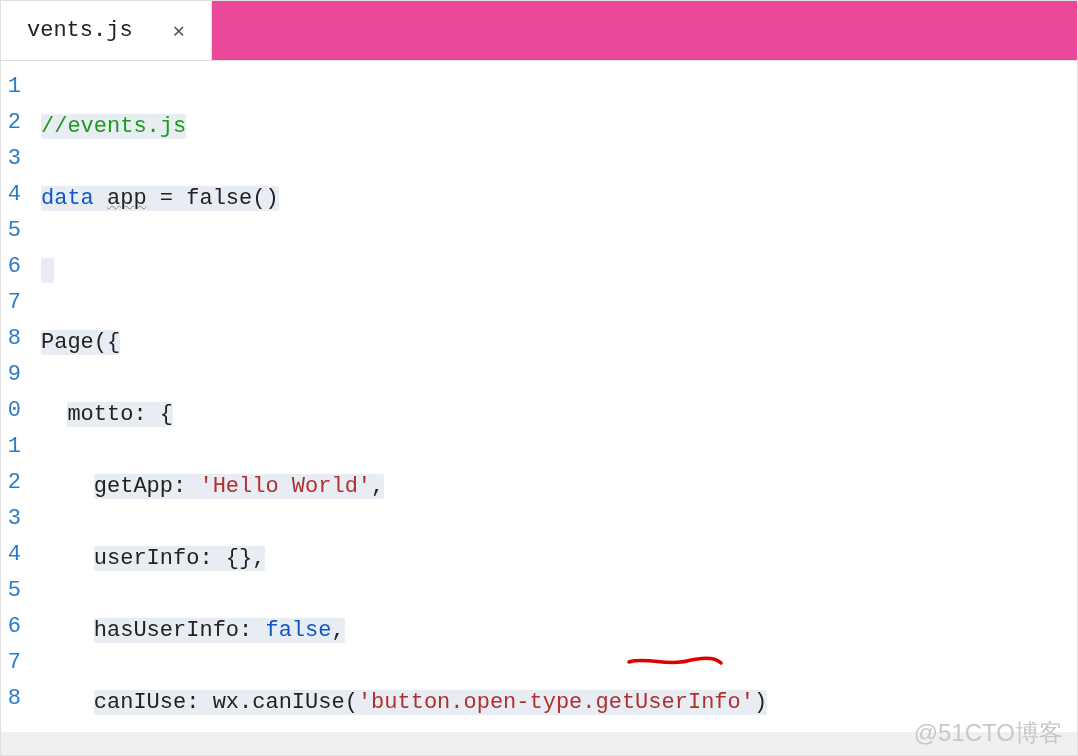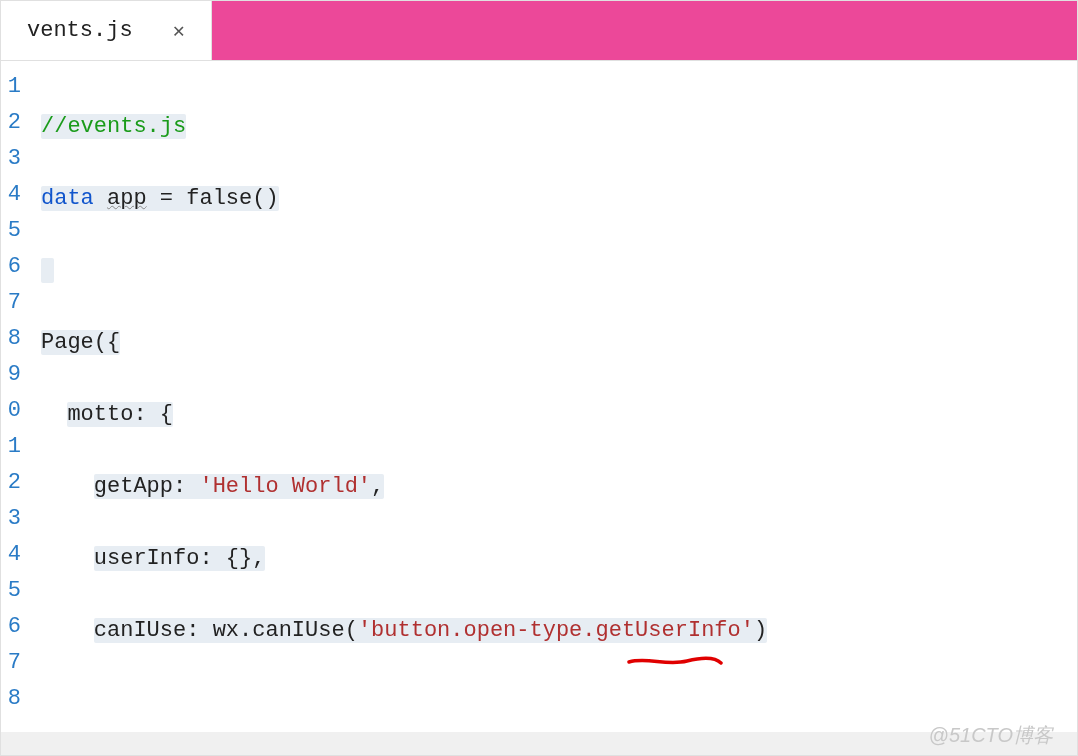--- a/index.html
+++ b/index.html
@@ -13,21 +13,21 @@
   .gutter { width:22px; padding-top:8px; background:#ffffff; color:#2a7bc6; font-size:22px; text-align:right; user-select:none;}
   .gutter .ln { height:36px; line-height:36px; padding-right:2px;}
   .code { flex:1; padding:12px 0 0 18px; font-size:22px; line-height:36px; white-space:pre; color:#222; position:relative;}
   .hl { background:#e7edf3; border-radius:2px; }
   .cm-comment { color:#1a9b1a; }
   .cm-keyword { color:#1155cc; }
   .cm-string { color:#b03030;text-align:right; }
   .cm-ul { text-decoration: underline wavy #888; text-decoration-thickness:1px; }
   .underline-red { position:absolute; left:498px; top:548px; width:96px; height:12px; }
   .underline-red svg { width:100%; height:100%; }
-  .watermark { position:absolute; right:24px; bottom:6px; color:#c8c8c8; font-size:20px; font-family: Arial, sans-serif; font-style: italic;}
+  .watermark { position:absolute; right:14px; bottom:6px; color:#c8c8c8; font-size:24px; font-family: Arial, sans-serif;}
 </style>
 </head>
 <body>
 
 <div class="app">
 
   <div class="tabbar">
     <div class="tab active">
       <span>vents.js</span>
       <span class="close">✕</span>
@@ -57,20 +57,21 @@
     </div>
 
     <div class="code">
 <div><span class="hl cm-comment">//events.js</span></div>
 <div><span class="hl"><span class="cm-keyword">data</span> <span class="cm-ul">app</span><span> = </span><span>false()</span></span></div>
 <div><span class="hl"> </span></div>
 <div><span class="hl">Page({</span></div>
 <div><span>  </span><span class="hl"><span>motto</span><span>: {</span></span></div>
 <div><span>    </span><span class="hl"><span>getApp</span><span>: </span><span class="cm-string">'Hello World'</span><span>,</span></span></div>
 <div><span>    </span><span class="hl"><span>userInfo</span><span>: {},</span></span></div>
+<div><span>    </span><span class="hl"><span>hasUserInfo</span><span>: </span><span class="cm-keyword">false</span><span>,</span></span></div>
 <div><span>    </span><span class="hl"><span>canIUse</span><span>: wx.canIUse(</span><span class="cm-string">'button.open-type.getUserInfo'</span><span>)</span></span></div>
 
 
 
 
 
 
 
 
       <div class="underline-red">

